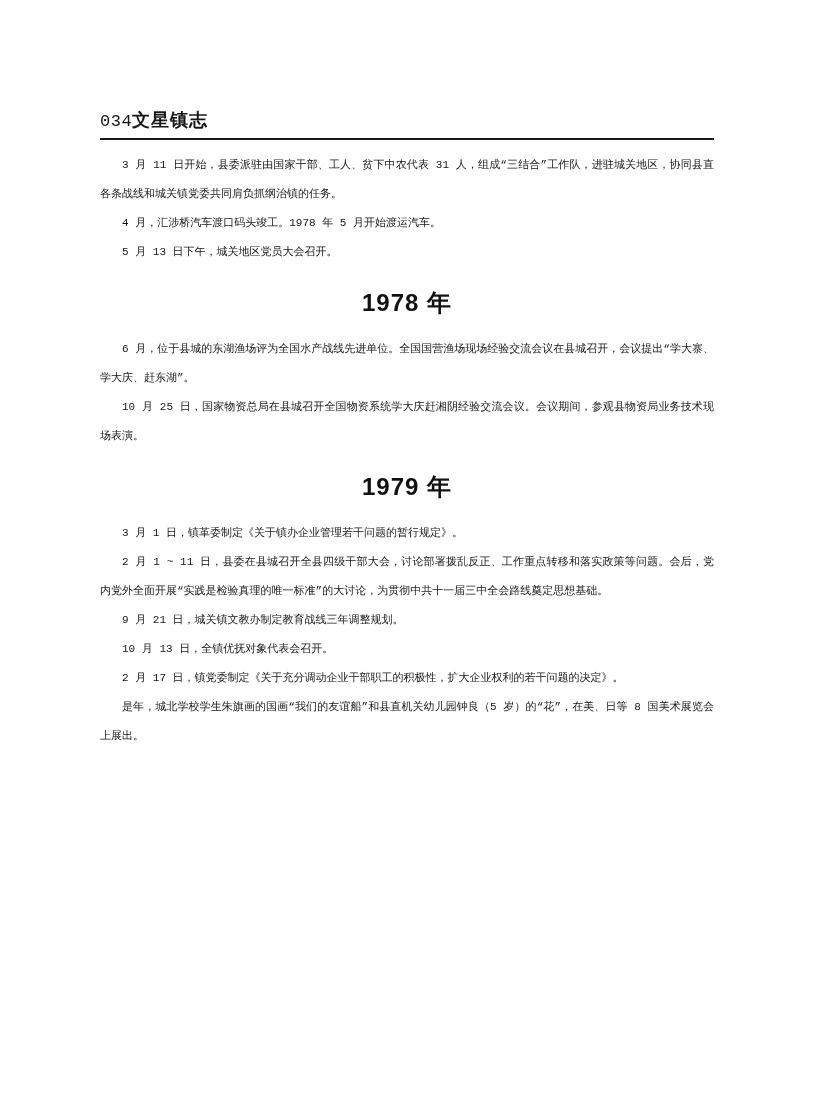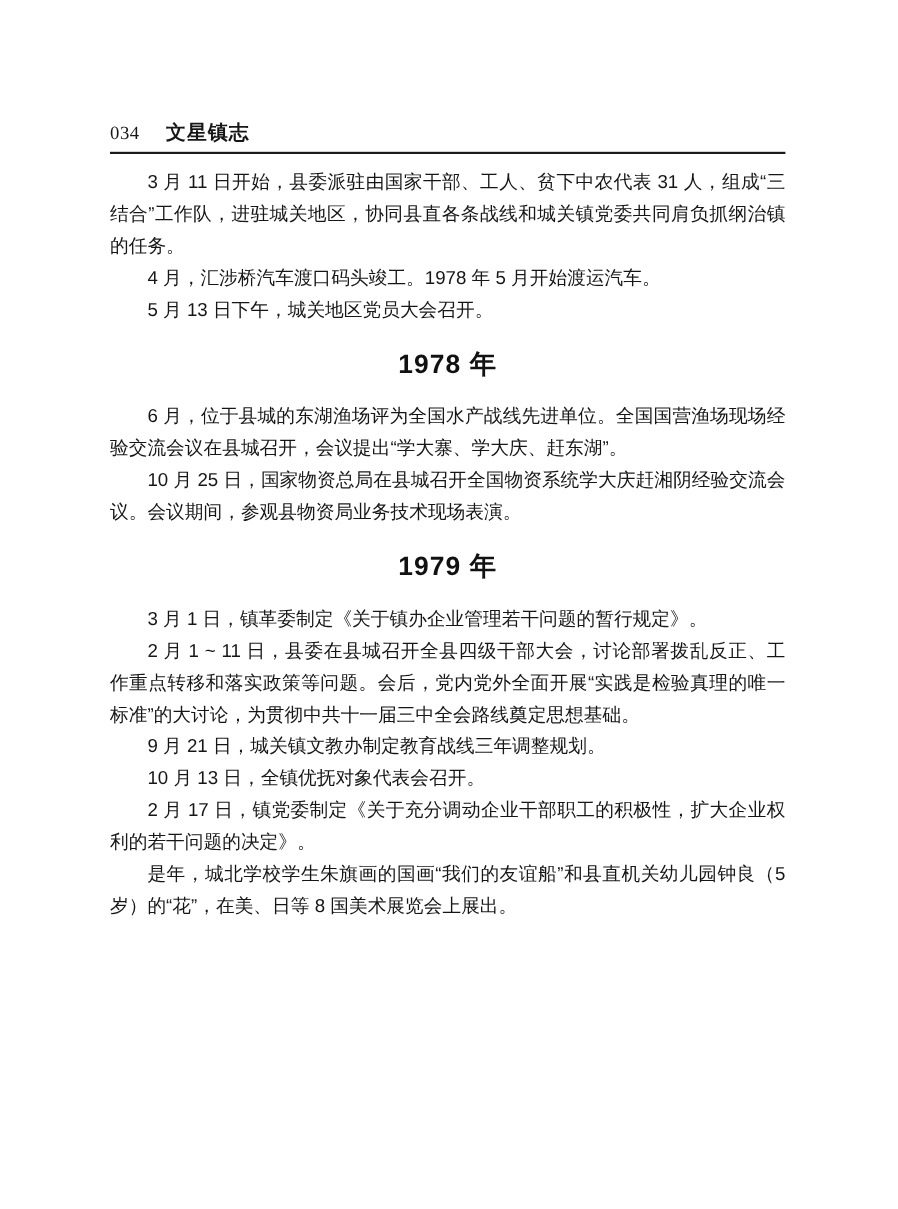--- a/index.html
+++ b/index.html
@@ -22,37 +22,36 @@
     width: 614px;
   }
   .header {
     display: flex;
     align-items: baseline;
     border-bottom: 2px solid #1a1a1a;
     padding-bottom: 6px;
   }
   .page-number {
     font-size: 17px;
-    font-family: Liberation Serif, serif;
+    font-family: Liberation Mono, monospace;
     letter-spacing: 0.5px;
   }
   .book-title {
-    margin-left: 24px;
     font-size: 18px;
     font-weight: 700;
     font-family: "Liberation Sans", "DejaVu Sans", sans-serif;
     letter-spacing: 1px;
   }
   .body-text { padding-top: 11px; }
   .para {
-    font-size: 17px;
+    font-size: 11px;
     line-height: 29px;
     text-align: justify;
     text-indent: 2em;
-    font-family: Liberation Sans, sans-serif;
+    font-family: Liberation Mono, monospace;
     color: #161616;
   }
   .year-heading {
     font-size: 24px;
     font-weight: 700;
     text-align: center;
     font-family: "Liberation Sans", "DejaVu Sans", sans-serif;
     letter-spacing: 1px;
     line-height: 30px;
     margin: 21px 0 17px 0;

